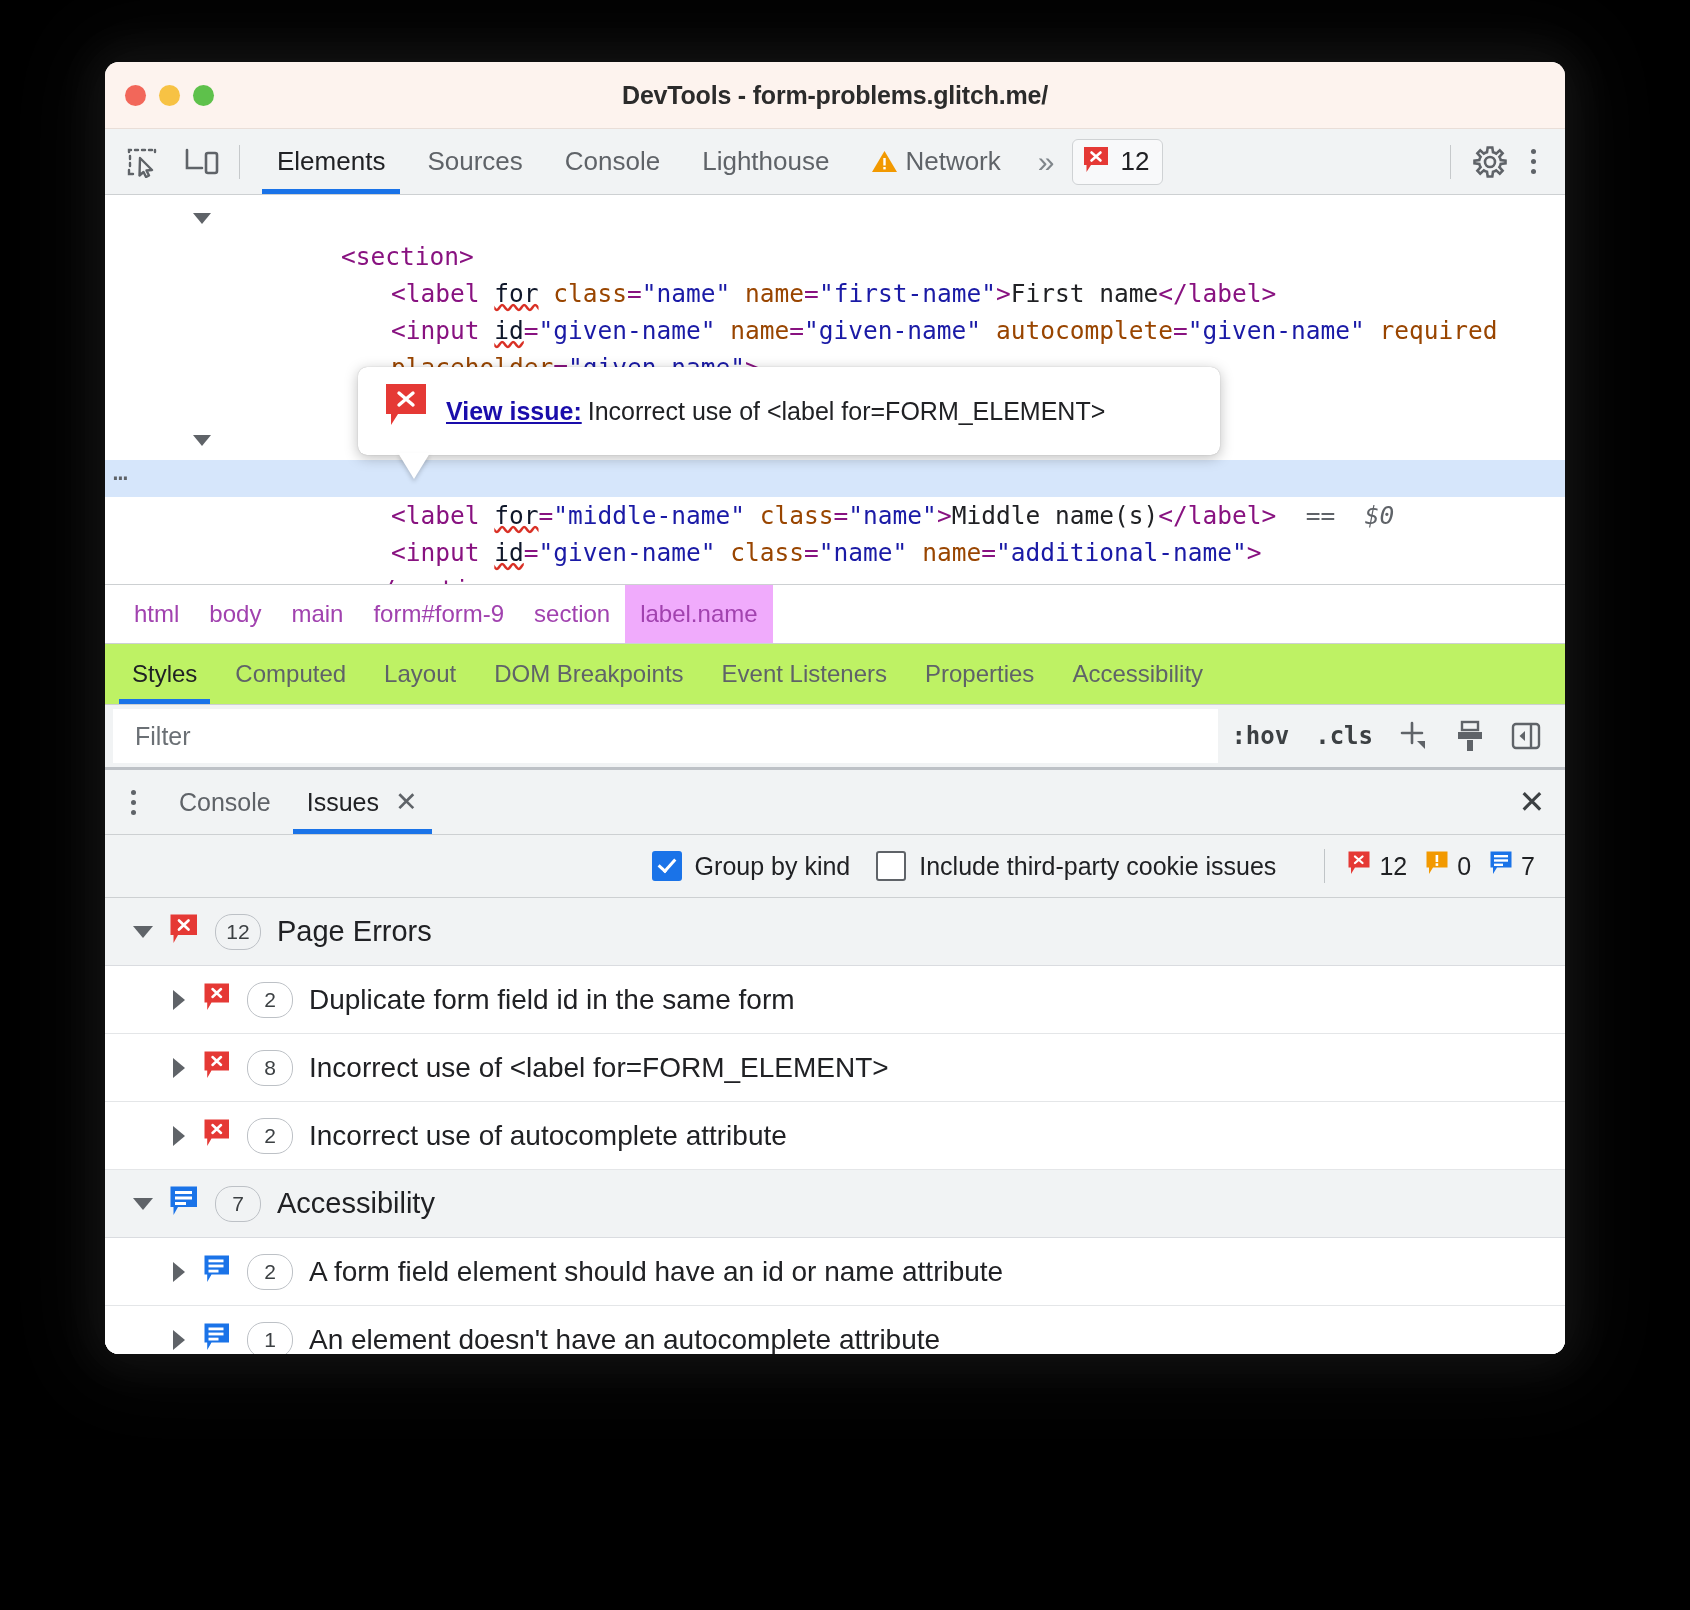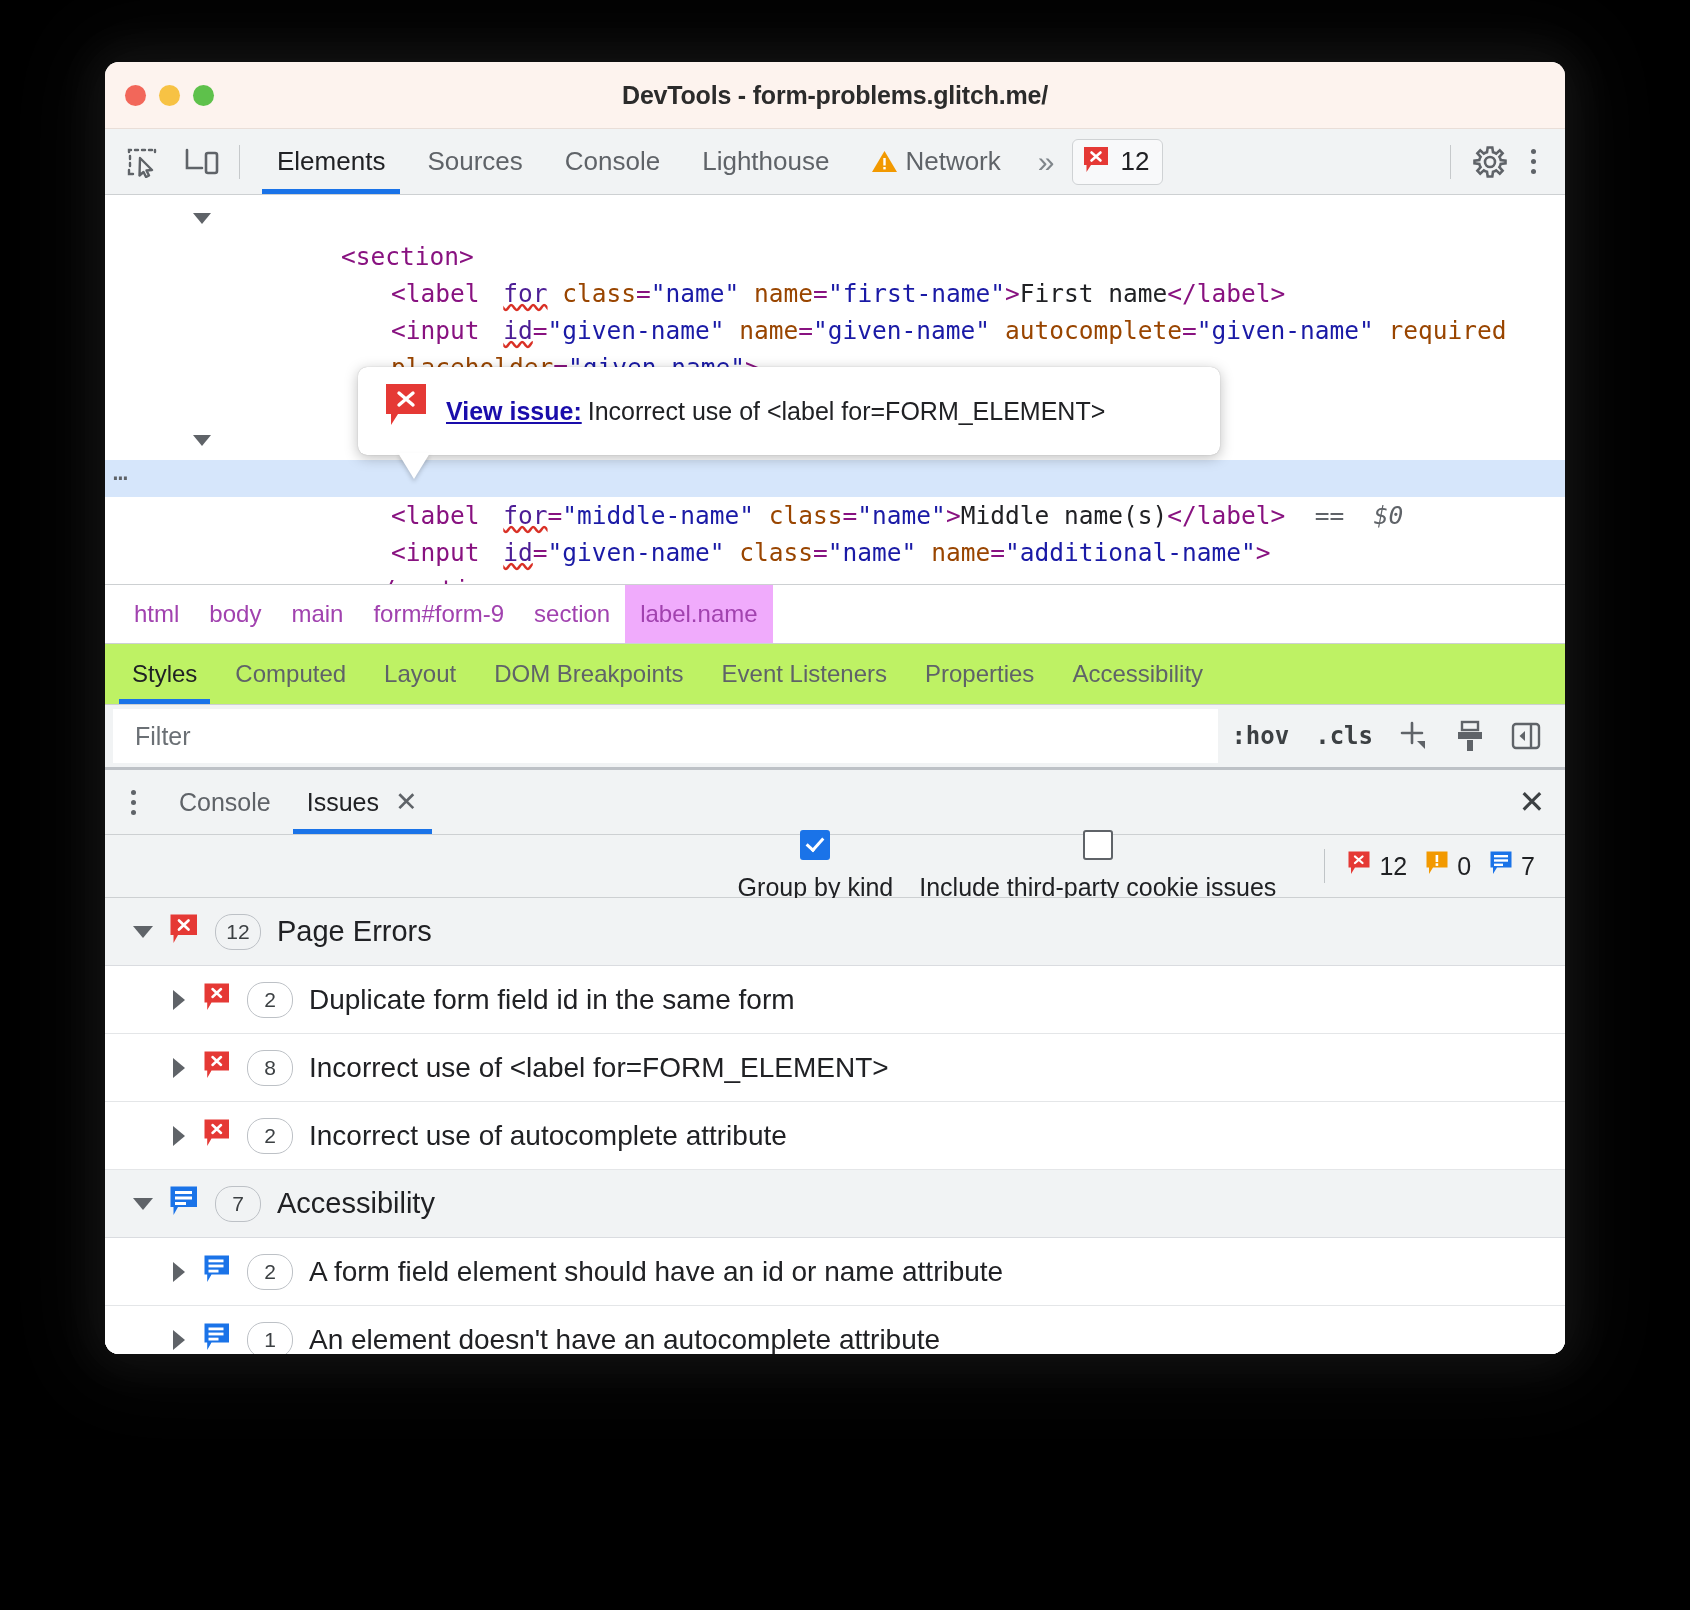--- a/index.html
+++ b/index.html
@@ -196,24 +196,23 @@
     border-right: 9px solid transparent;
     border-top: 11px solid #5f6368;
   }
   .tag { color: #881280; }
   .attr { color: #994500; }
   .val { color: #1a1aa6; }
   .txt { color: #202124; }
   .comment { color: #236e25; }
   .ref { color: #5f6368; font-style: italic; }
   .squiggle {
-    color: #4c1d95;
+    color: #0f172a;
     text-decoration: underline wavy #d93025;
     text-decoration-skip-ink: none;
-    margin-left: 9px;
   }
 
   
   .issue-popup {
     position: absolute;
     left: 253px;
     top: 172px;
     width: 810px;
     height: 88px;
     background: #ffffff;
@@ -401,21 +400,20 @@
     align-items: center;
     justify-content: flex-end;
     padding-right: 30px;
     flex: 0 0 auto;
   }
   .chk-wrap {
     display: flex; align-items: center; gap: 13px;
     margin-right: 26px;
     font-size: 25px; color: #202124;
     white-space: nowrap;
-    flex-direction: column;
   }
   .chk {
     width: 26px; height: 26px;
     border: 2px solid #5f6368;
     border-radius: 3px;
     background: #fff;
     position: relative;
     flex: 0 0 auto;
   }
   .chk.on {

